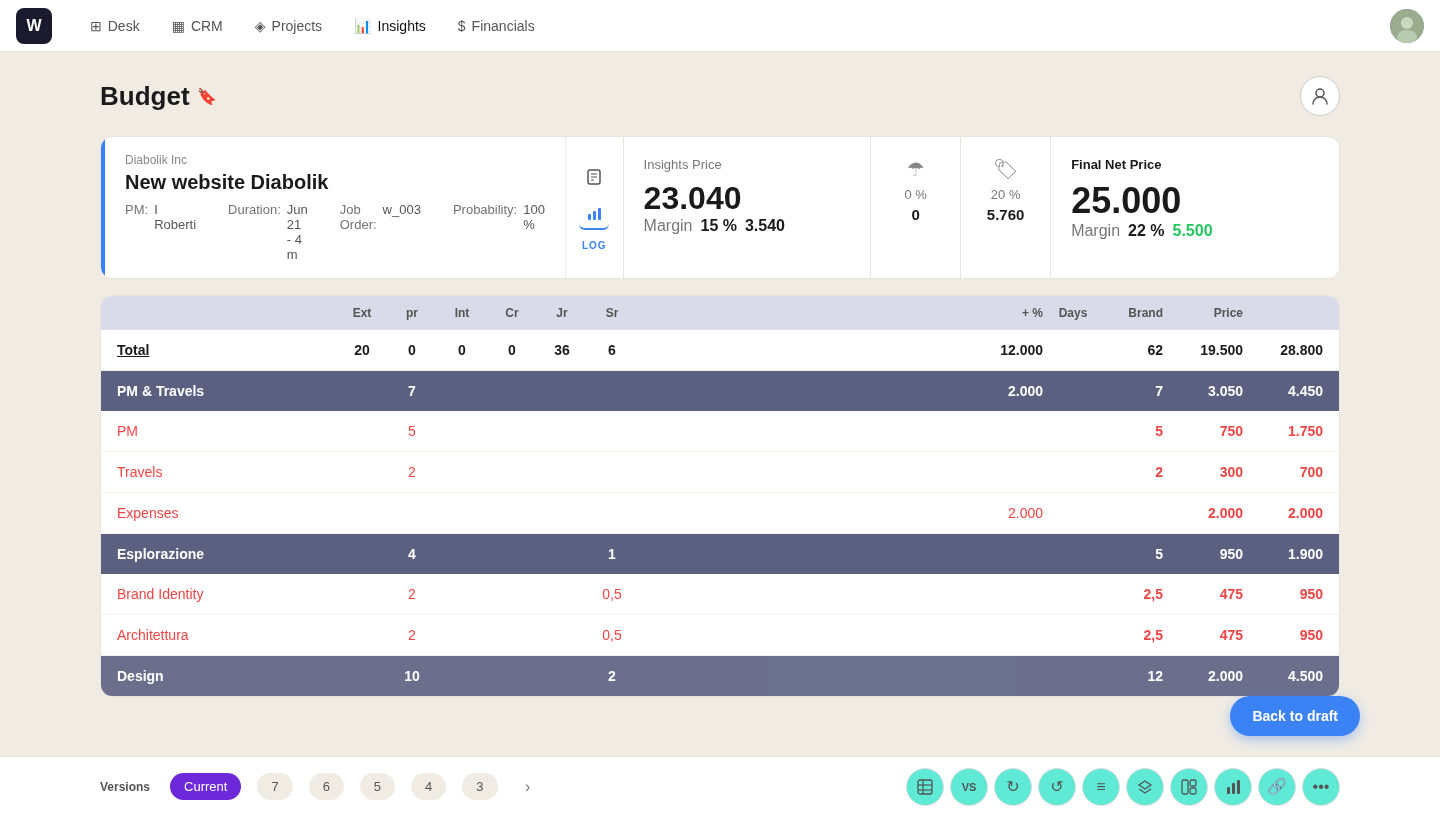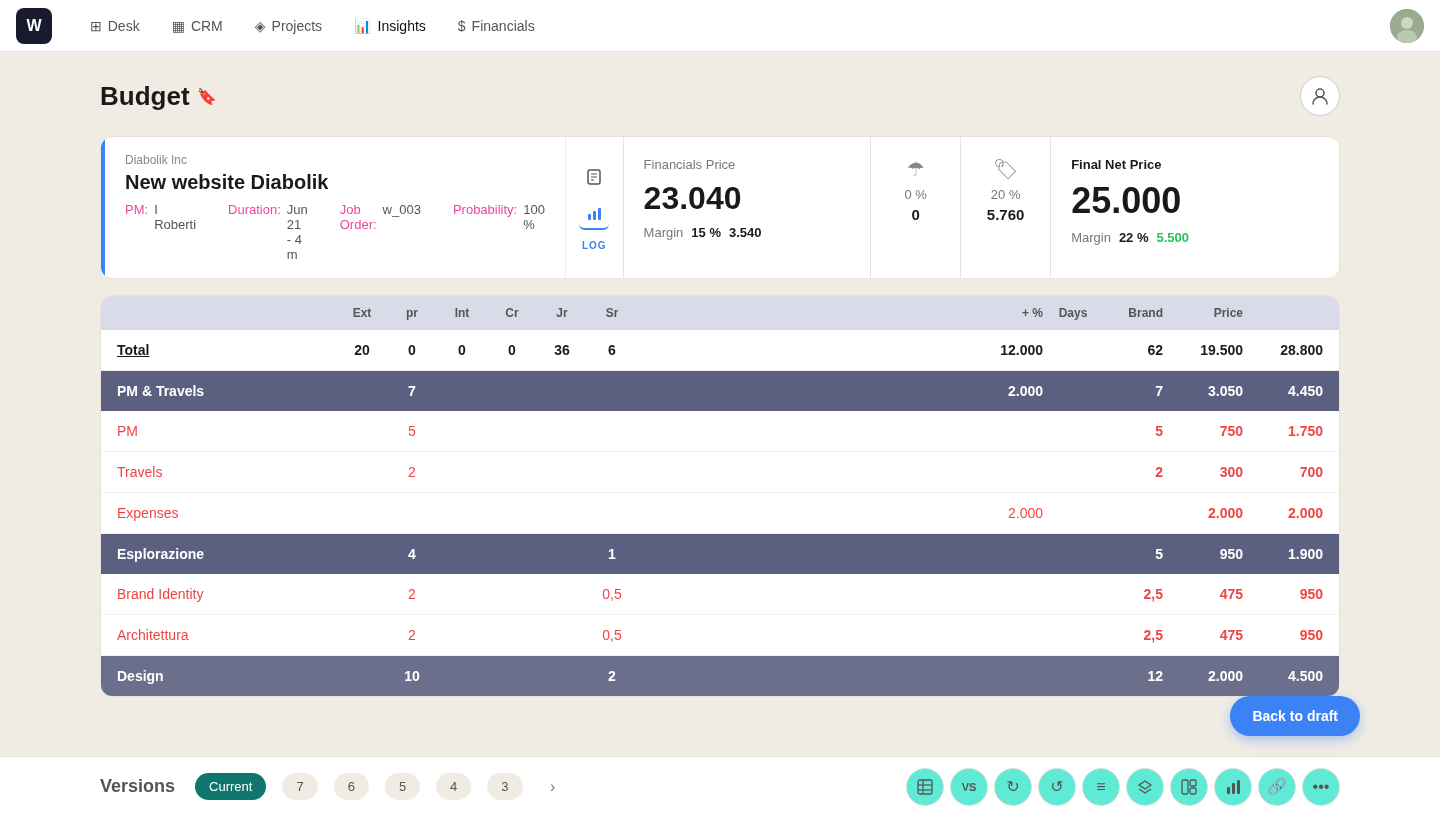--- a/index.html
+++ b/index.html
@@ -34,37 +34,37 @@
     .page-title { font-size: 26px; font-weight: 700; color: #1a1a1a; display: flex; align-items: center; gap: 8px; }
     .bookmark-icon { color: #aaa; font-size: 16px; }
     .person-icon-btn {
       width: 40px; height: 40px; border-radius: 50%; border: 1.5px solid #ccc;
       display: flex; align-items: center; justify-content: center; cursor: pointer; background: #fff;
     }
     .project-company { font-size: 12px; color: #888; margin-bottom: 4px; }
     .project-name { font-size: 20px; font-weight: 700; color: #1a1a1a; margin-bottom: 8px; }
     .project-meta { display: flex; gap: 32px; font-size: 13px; color: #555; }
     .project-meta span { display: flex; gap: 6px; }
-    .project-meta label { color: #ec4899; }
+    .project-meta label { color: #737373; }
     .project-card-icons {
       display: flex; flex-direction: column; align-items: center; justify-content: center;
       padding: 0 12px; gap: 8px; border-left: 1px solid #f0ece4;
     }
     .card-icon-btn {
       width: 30px; height: 30px; display: flex; align-items: center; justify-content: center;
       cursor: pointer; color: #555; border-radius: 6px;
     }
     .card-icon-btn.active { color: #3b82f6; border-bottom: 2px solid #3b82f6; }
     .log-btn {
       font-size: 10px; font-weight: 700; color: #3b82f6; letter-spacing: 1px;
       cursor: pointer; padding: 2px 4px; border-radius: 4px;
     }
     .pricing-panel-title { font-size: 13px; color: #777; margin-bottom: 8px; }
-    .pricing-panel-value { font-size: 32px; font-weight: 700; color: #1a1a1a; margin-bottom: 8px; }
-    .pricing-panel-margin { font-size: 13px; color: #777; display: flex; align-items: center; gap: 8px; }
+    .pricing-panel-value { font-size: 32px; font-weight: 700; color: #1a1a1a; margin-bottom: 0; }
+    .pricing-panel-margin { font-size: 16px; color: #777; display: flex; align-items: center; gap: 8px; }
     .pricing-panel-margin .val { color: #1a1a1a; font-weight: 600; }
     .pricing-panel-margin .green { color: #22c55e; font-weight: 700; }
     .disc-panel { flex: 0 0 90px; padding: 20px 12px; text-align: center; border-left: 1px solid #e8e3dc; }
     .disc-panel-pct { font-size: 13px; color: #777; margin-bottom: 4px; }
     .disc-panel-val { font-size: 15px; font-weight: 600; color: #1a1a1a; }
     .disc-icon { font-size: 20px; color: #888; margin-bottom: 6px; }
 
     
     .budget-table { background: #fff; border-radius: 12px; border: 1px solid #e8e3dc; overflow: hidden; }
     .table-header {
@@ -119,26 +119,26 @@
     .table-data-row > span:nth-child(11),
     .table-data-row > span:nth-child(12) { text-align: right; font-weight: 700; }
     .table-data-row > span:nth-child(9) { text-align: right; font-weight: 700; }
 
     
     .bottom-bar {
       position: fixed; bottom: 0; left: 0; right: 0;
       background: #fff; border-top: 1px solid #e5e0d8;
       display: flex; align-items: center; padding: 10px 100px; gap: 16px; height: 60px;
     }
-    .versions-label { font-size: 18px; font-weight: 600; color: #555; margin-right: 4px; }
+    .versions-label { font-size: 12px; font-weight: 600; color: #555; margin-right: 4px; }
     .version-pill {
       padding: 6px 14px; border-radius: 20px; font-size: 13px; cursor: pointer;
       background: #f0ece4; color: #555; font-weight: 500;
     }
-    .version-pill.active { background: #0f766e; color: #fff; }
+    .version-pill.active { background: #6d28d9; color: #fff; }
     .chevron-btn {
       width: 28px; height: 28px; display: flex; align-items: center; justify-content: center;
       cursor: pointer; color: #777; font-size: 16px;
     }
     .toolbar-icons { display: flex; align-items: center; gap: 6px; margin-left: auto; }
     .toolbar-icon-btn {
       width: 38px; height: 38px; border-radius: 50%; border: 1.5px solid #ddd;
       display: flex; align-items: center; justify-content: center;
       cursor: pointer; color: #555; font-size: 16px; background: #5eead4;
     }
@@ -242,21 +242,21 @@
         <svg width="18" height="18" viewBox="0 0 18 18" fill="none">
           <rect x="3" y="9" width="3" height="6" rx="1" fill="#3b82f6"></rect>
           <rect x="8" y="6" width="3" height="9" rx="1" fill="#3b82f6"></rect>
           <rect x="13" y="3" width="3" height="12" rx="1" fill="#3b82f6"></rect>
         </svg>
       </div>
       <div class="log-btn">LOG</div>
     </div>
 
     <div style="flex:1; padding: 20px; border-left: 1px solid #e8e3dc;">
-      <div class="pricing-panel-title">Financials Price</div>
+      <div class="pricing-panel-title">Insights Price</div>
       <div class="pricing-panel-value">23.040</div>
       <div class="pricing-panel-margin">
         <span>Margin</span>
         <span class="val">15 %</span>
         <span class="val">3.540</span>
       </div>
     </div>
 
     <div class="disc-panel">
       <div class="disc-icon">☂</div>

